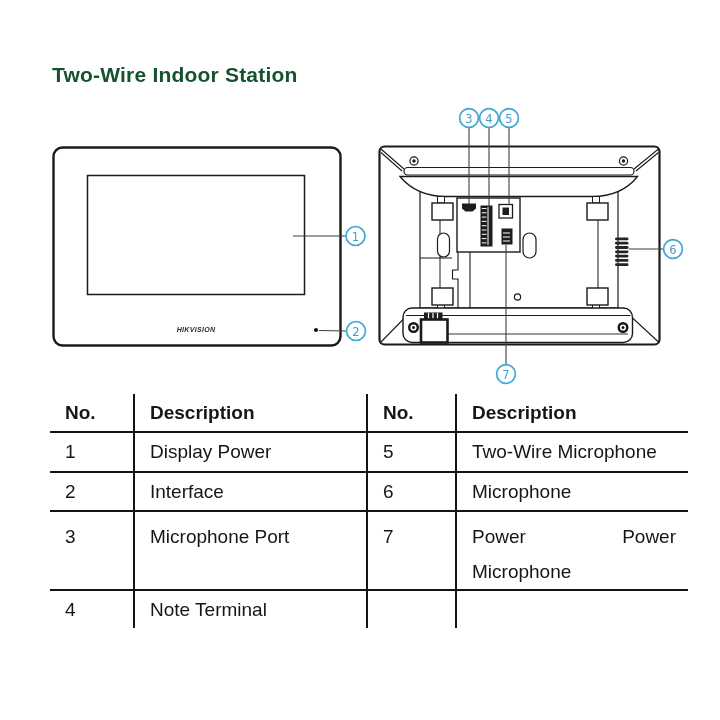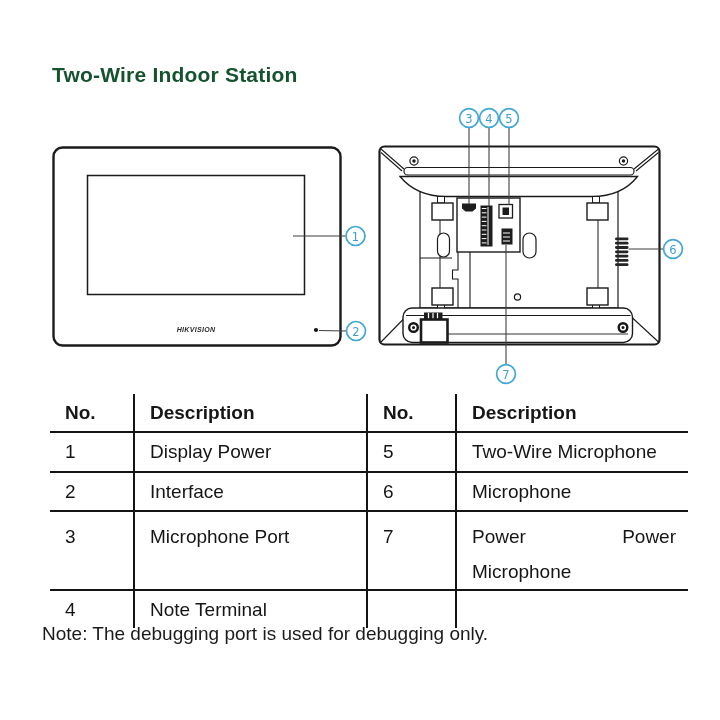--- a/index.html
+++ b/index.html
@@ -230,15 +230,14 @@
       </tr>
       <tr>
         <td>4</td>
         <td>Note Terminal</td>
         <td></td>
         <td></td>
       </tr>
     </tbody>
   </table>
 
-  <div class="note-text">Note: The debugging port is used for debugging only.</div>
 
 </div>
 
 </body></html>

